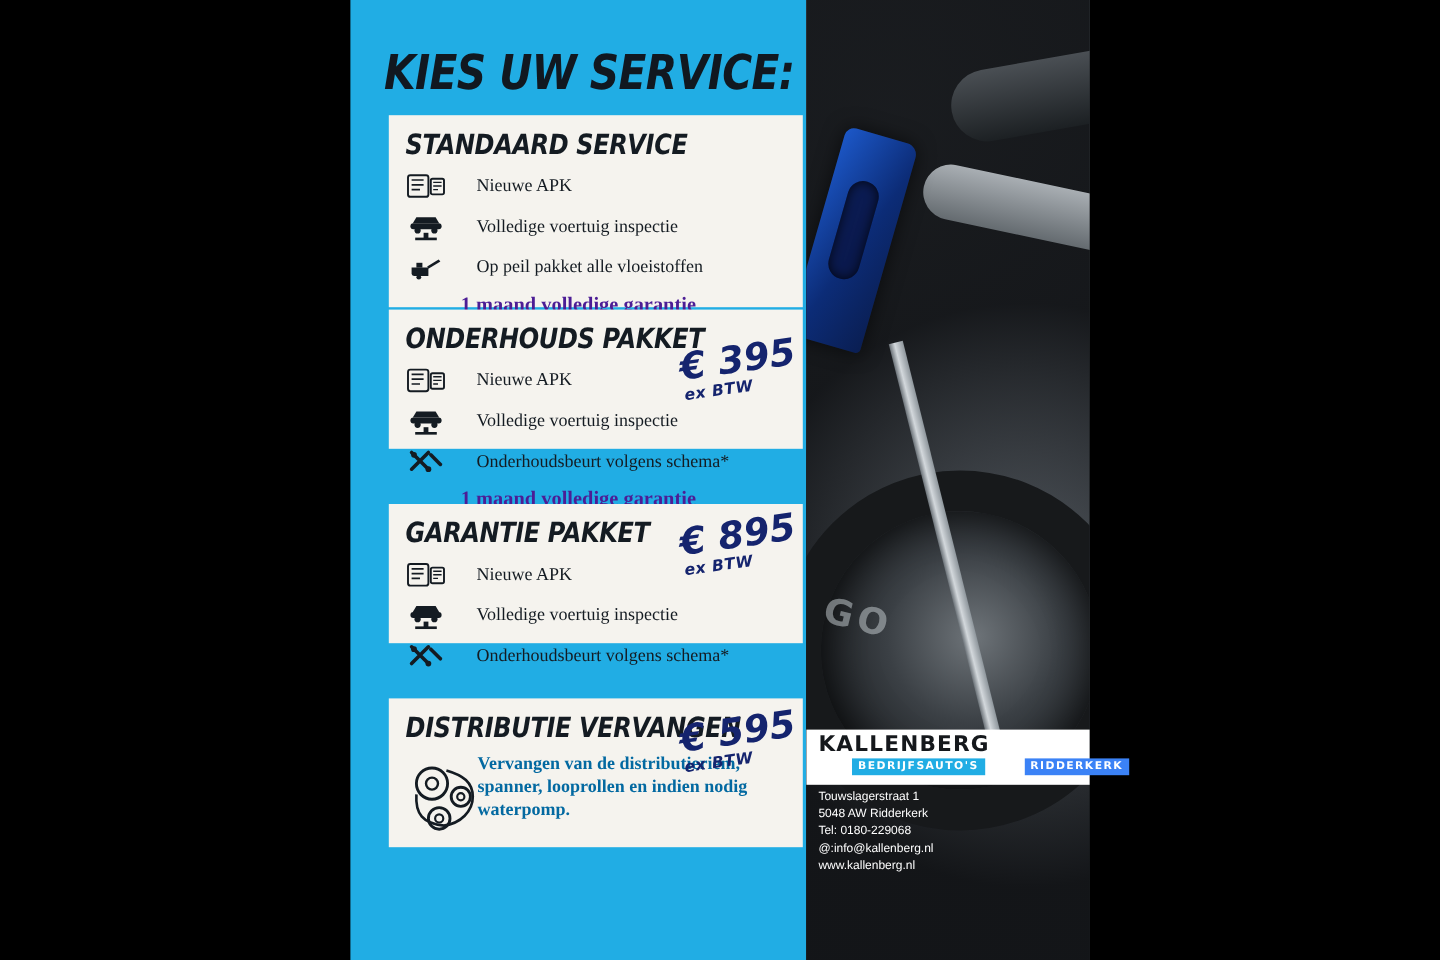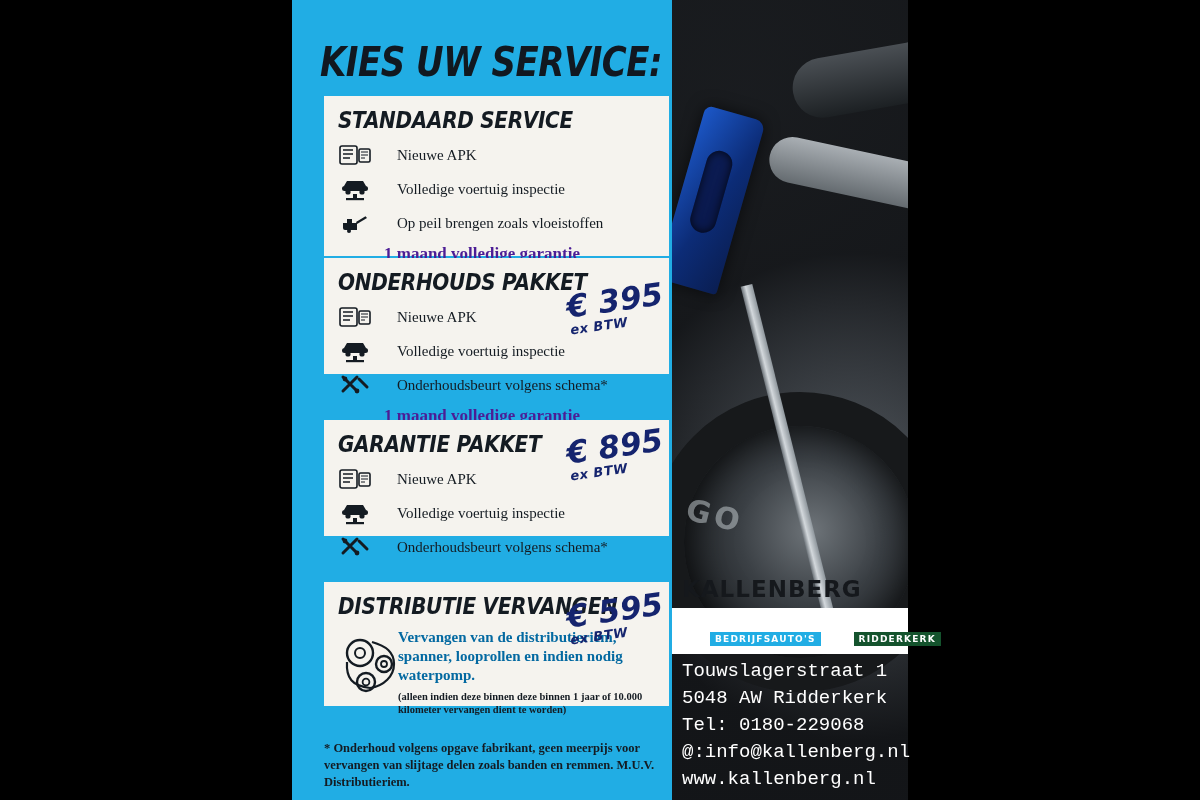--- a/index.html
+++ b/index.html
@@ -220,24 +220,24 @@
   }
   
   .logo-box {
     position: absolute;
     left: 672px; top: 608px;
     width: 236px; height: 46px;
     background: #ffffff;
   }
   .logo-name {
     position: absolute;
-    left: 682px; top: 576px;
-    font-family: "DejaVu Sans", sans-serif;
-    font-weight: 700;
-    font-size: 23px;
+    left: 682px; top: 610px;
+    font-family: "DejaVu Sans", sans-serif;
+    font-weight: 700;
+    font-size: 18px;
     letter-spacing: 1px;
     color: #15181c;
   }
   .logo-sub {
     position: absolute;
     left: 682px; top: 632px;
     display: flex;
     align-items: center;
     gap: 5px;
   }
@@ -245,27 +245,27 @@
     background: #21ade4;
     color: #fff;
     font-family: "DejaVu Sans", sans-serif;
     font-weight: 700;
     font-size: 9px;
     letter-spacing: 1.2px;
     padding: 2px 5px;
     margin-left: 28px;
   }
   .logo-sub .chip.dark {
-    background: #14532d;
+    background: #3b82f6;
   }
   .contact {
     position: absolute;
     left: 682px; top: 658px;
-    font-family: Liberation Mono, monospace;
-    font-size: 19px;
+    font-family: Liberation Sans, sans-serif;
+    font-size: 10px;
     color: #ffffff;
     line-height: 1.42;
   }
   .contact div { white-space: nowrap; }
 </style>
 </head>
 <body>
 
 <div class="poster">
 
@@ -304,21 +304,21 @@
 
     <div class="feature">
       <span class="feature-ico">
         <svg width="32" height="24" viewBox="0 0 32 24">
             <path d="M4 12h14v7H6a2 2 0 0 1-2-2v-5z" fill="#141b22"></path>
             <path d="M18 13l10-6-1.5-1.8L17 11z" fill="#141b22"></path>
             <rect x="8" y="8" width="5" height="4" fill="#141b22"></rect>
             <circle cx="10" cy="20" r="2" fill="#141b22"></circle>
           </svg>
       </span>
-      <span class="feature-txt">Op peil brengen  zoals vloeistoffen</span>
+      <span class="feature-txt">Op peil pakket  alle vloeistoffen</span>
     </div>
 
     <div class="warranty">1 maand volledige garantie</div>
   </div>
 
   <div class="card" id="card-onderhoud">
     <div class="card-title">Onderhouds pakket</div>
 
     <div class="feature">
       <span class="feature-ico">
@@ -423,29 +423,27 @@
         <circle cx="18" cy="19" r="5" fill="none" stroke="#141b22" stroke-width="2"></circle>
         <circle cx="42" cy="30" r="8" fill="none" stroke="#141b22" stroke-width="2.4"></circle>
         <circle cx="42" cy="30" r="3" fill="none" stroke="#141b22" stroke-width="1.8"></circle>
         <circle cx="24" cy="48" r="9" fill="none" stroke="#141b22" stroke-width="2.4"></circle>
         <circle cx="24" cy="48" r="3.4" fill="none" stroke="#141b22" stroke-width="1.8"></circle>
         <path d="M30 8C44 12 52 18 52 30c0 12-10 22-24 24C10 52 4 44 5 28" fill="none" stroke="#141b22" stroke-width="2.2"></path>
       </svg>
     </div>
 
     <div class="desc">Vervangen van de distributieriem, spanner, looprollen en indien nodig waterpomp.</div>
-    <div class="fineprint">(alleen indien deze binnen deze binnen 1 jaar of 10.000 kilometer vervangen dient te worden)</div>
   </div>
 
   <div class="price" id="price-distributie">
     <span class="amount">€ 595</span>
     <span class="ex">ex BTW</span>
   </div>
 
-  <div class="footnote">* Onderhoud volgens opgave fabrikant, geen meerpijs voor vervangen van slijtage delen zoals banden en remmen. M.U.V. Distributieriem.</div>
 
   <div class="photo">
     <div class="bg"></div>
     <div class="arm"></div>
     <div class="arm2"></div>
     <div class="blue-tool"></div>
     <div class="tyre"></div>
     <div class="tyre-txt">GO</div>
     <div class="rod"></div>
   </div>

